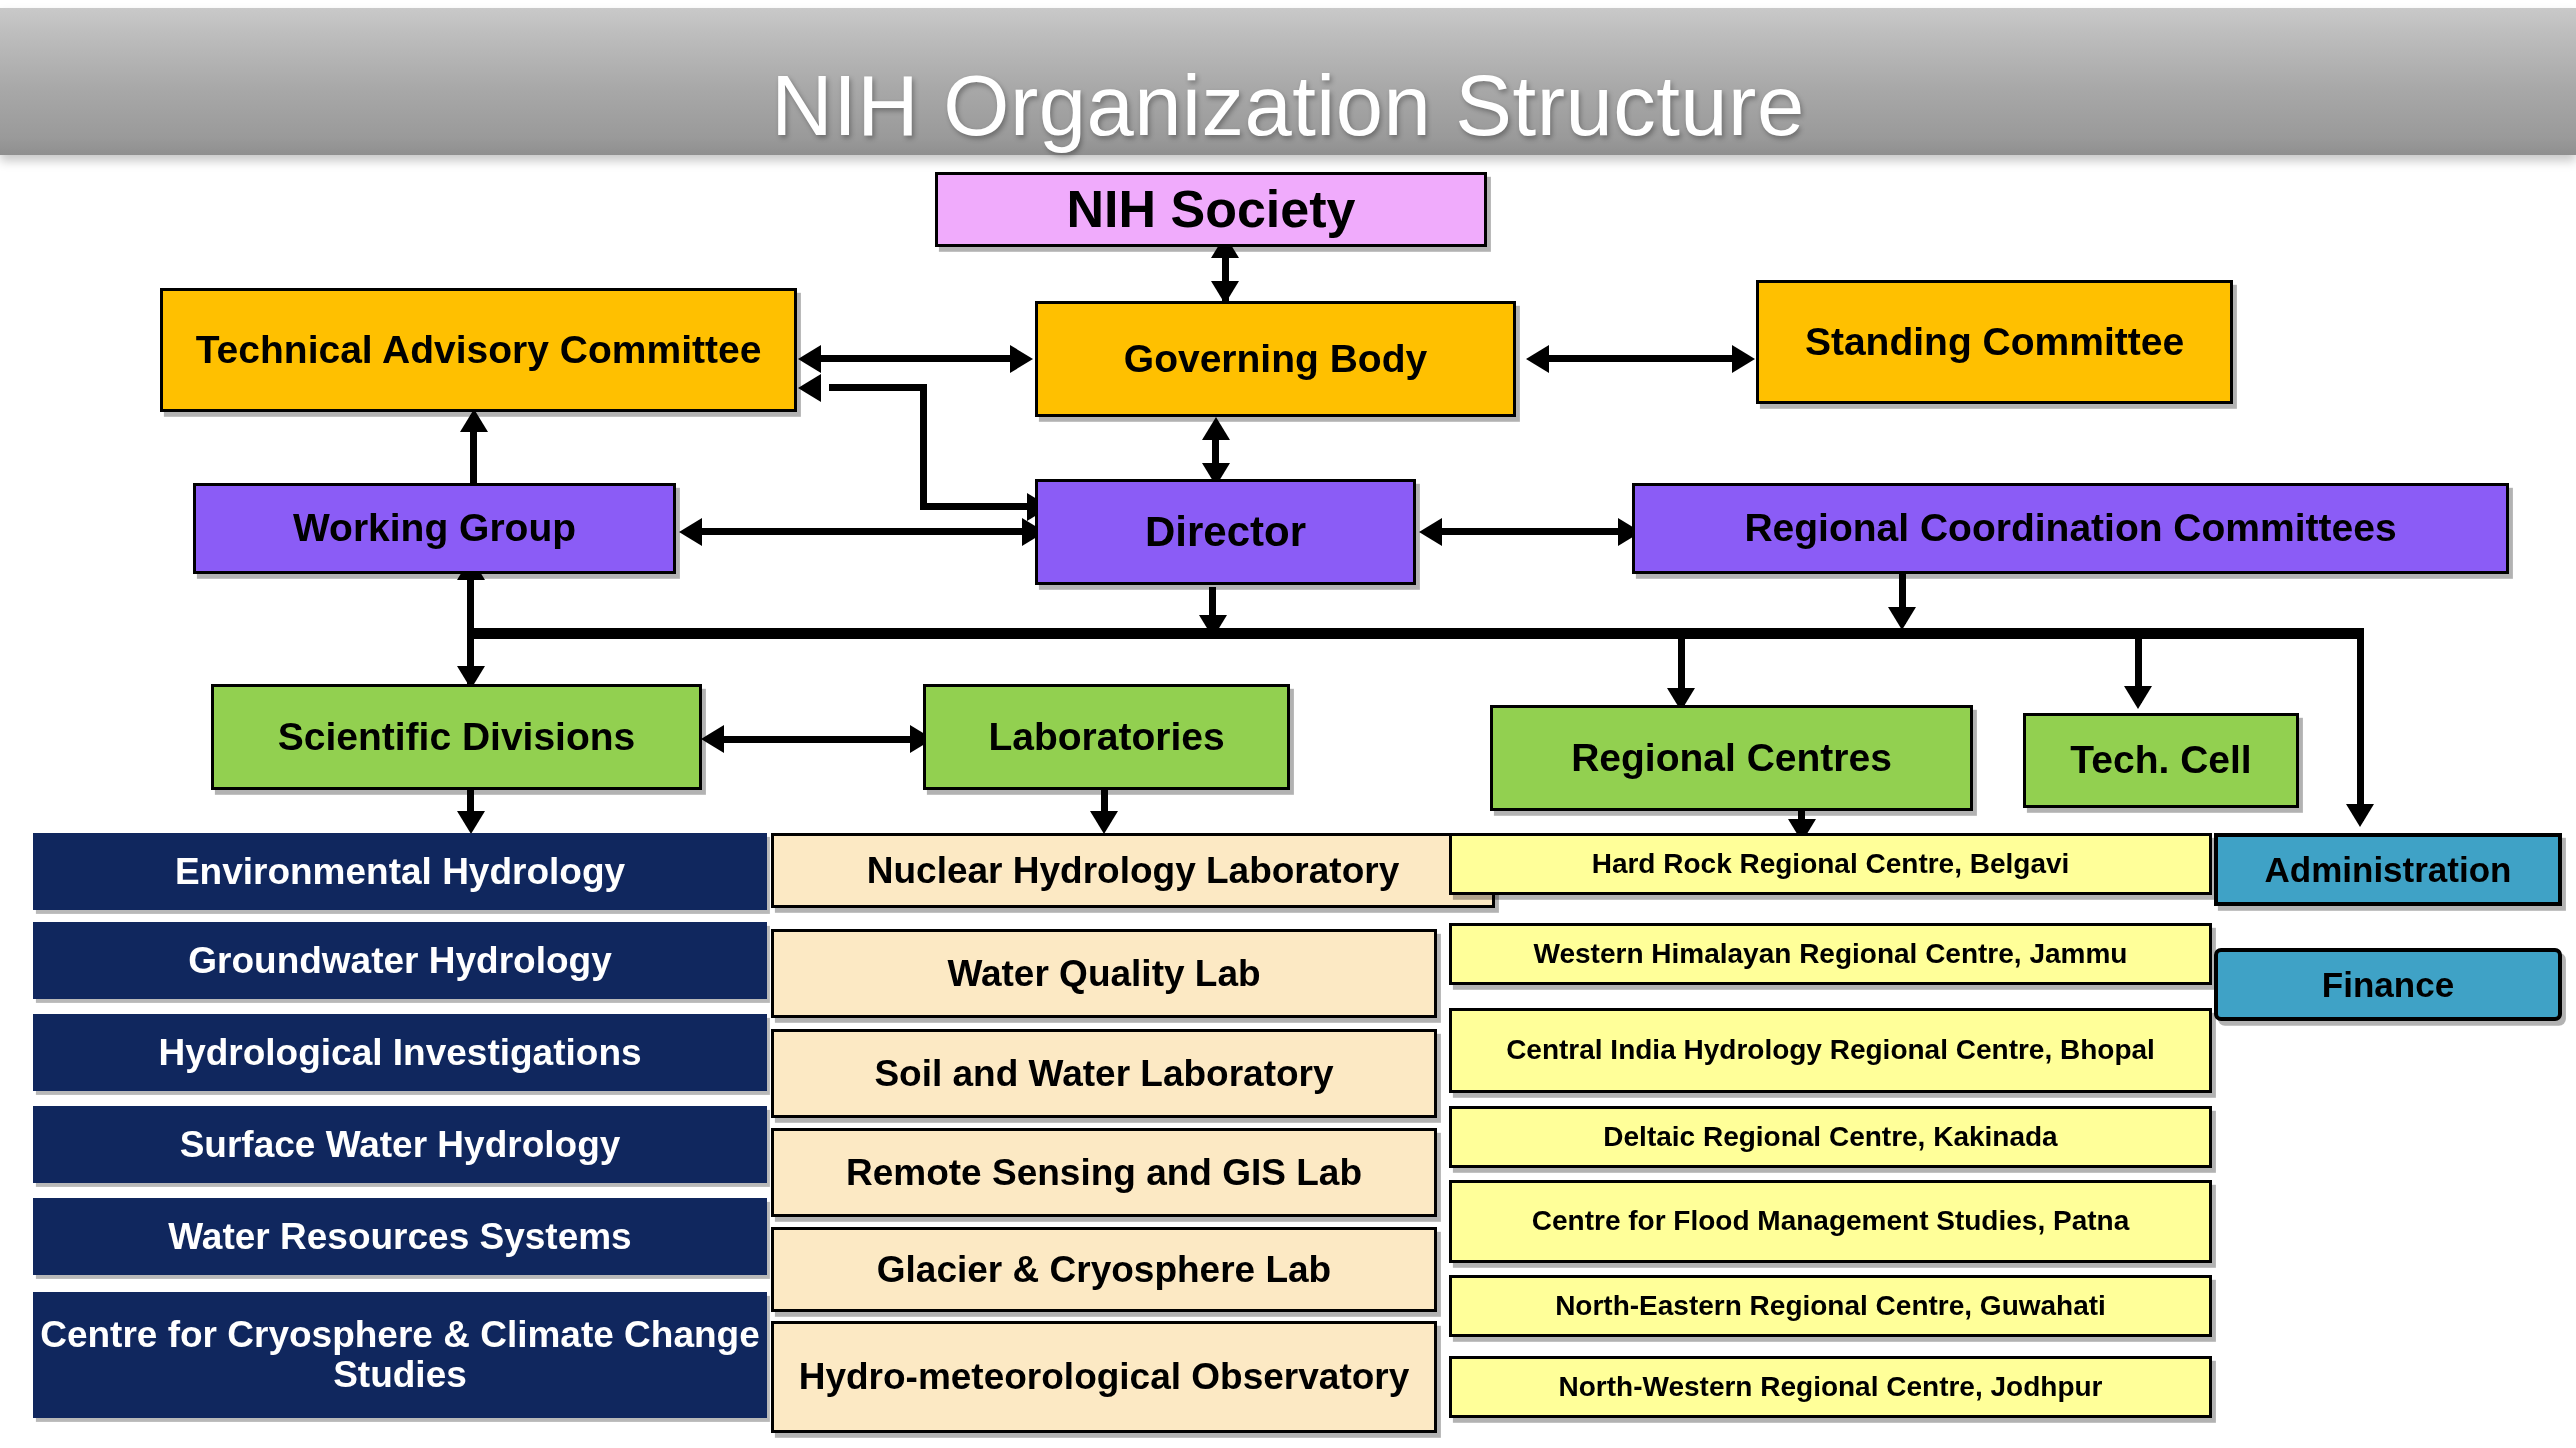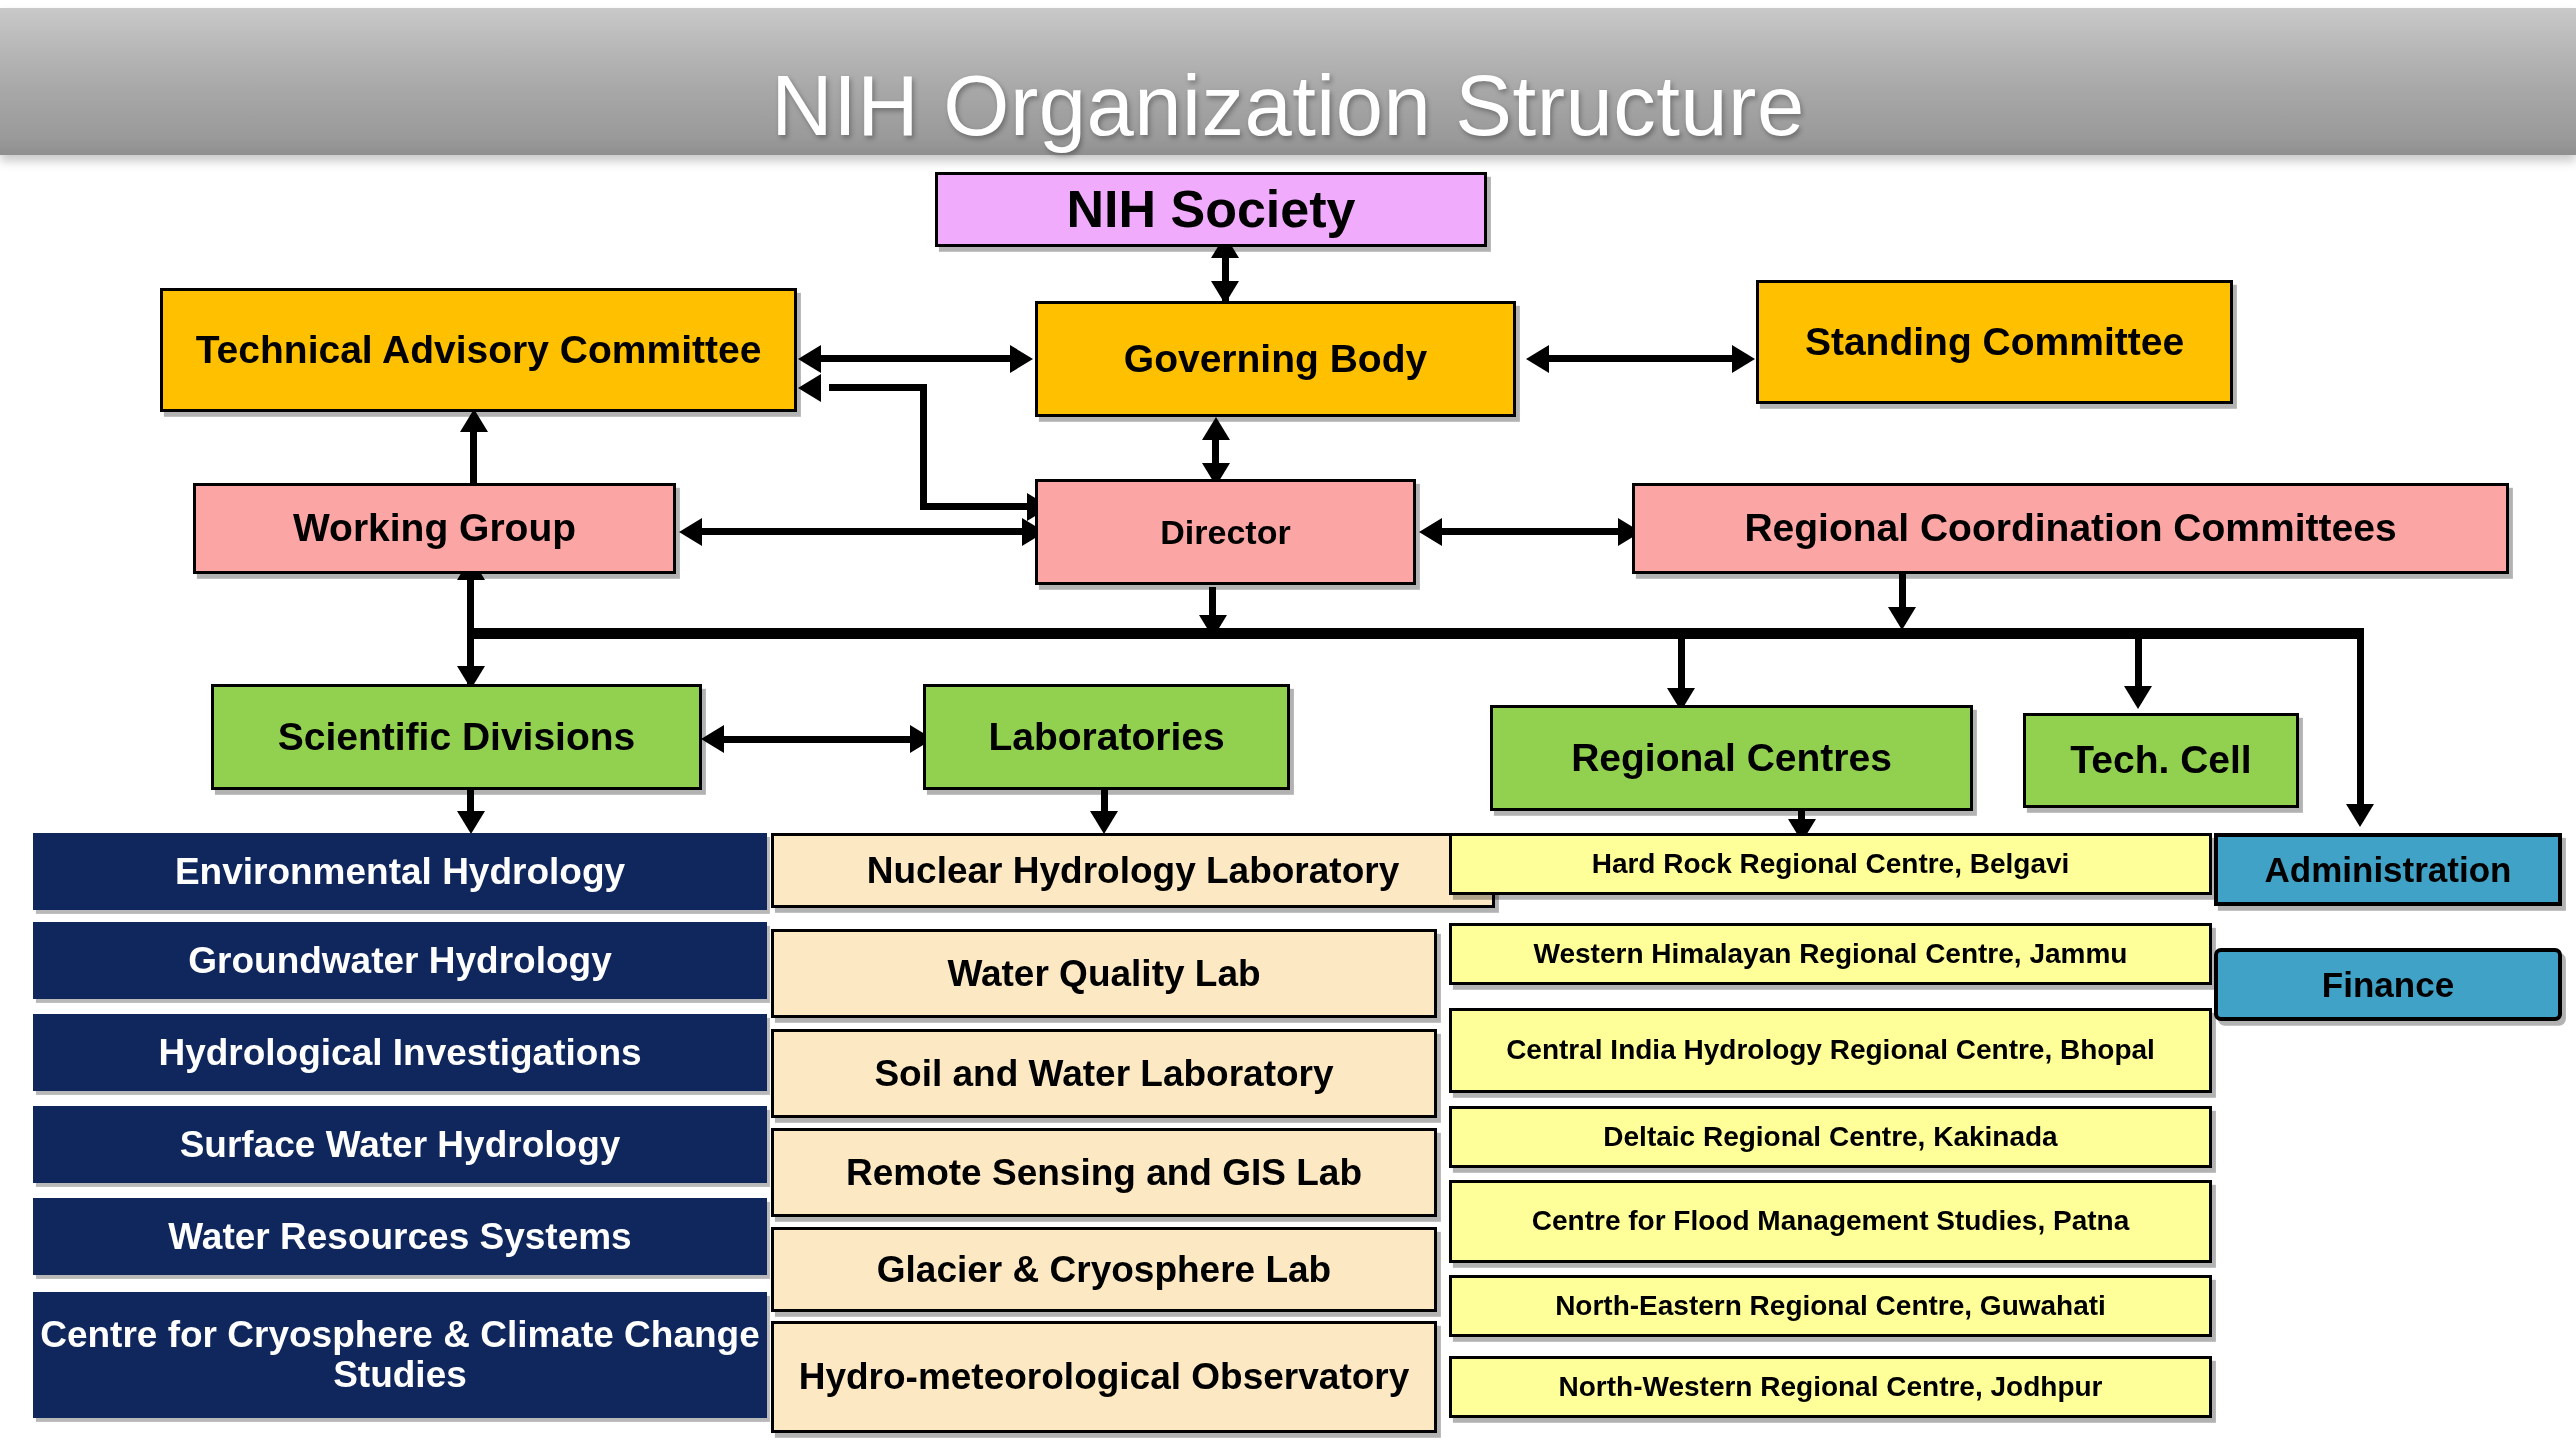--- a/index.html
+++ b/index.html
@@ -33,21 +33,21 @@
     font-weight: bold;
     color: #000;
     line-height: 1.08;
     padding: 1.9px 5.8px;
     box-shadow: 3.9px 4.8px 0 rgba(0,0,0,.30);
   }
   .node span { display:block; width:100%; }
 
   .n-yellowhl { background: #f0abfc; }
   .n-amber    { background: #ffc000; }
-  .n-orange   { background: #fca5a5; align-items: center; }
+  .n-orange   { background: #8b5cf6; align-items: center; }
   .n-green    { background: #92d050; }
   .n-navy     { background: #10275e; color:#ffffff; border-width:0; box-shadow:2.9px 3.9px 0 rgba(0,0,0,.28); }
   .n-cream    { background: #fce9c4; border-width:3.9px; }
   .n-lightyel { background: #ffff99; border-width:3.9px; }
   .n-teal     { background: #3fa2c6; border-width:4.8px; }
 
   
   .ln { position: absolute; background: #000; }
   .lnh { height: 6.8px; }
   .lnv { width: 6.8px; }
@@ -151,21 +151,21 @@
   </div>
 
   <div class="node n-amber" style="left:1756px; top:280px; width:477px; height:124px; font-size:39px;">
     <span>Standing Committee</span>
   </div>
 
   <div class="node n-orange" style="left:193px; top:483px; width:483px; height:91px; font-size:39px;">
     <span>Working Group</span>
   </div>
 
-  <div class="node n-orange" style="left:1035px; top:479px; width:381px; height:106px; font-size:34px;">
+  <div class="node n-orange" style="left:1035px; top:479px; width:381px; height:106px; font-size:42px;">
     <span>Director</span>
   </div>
 
   <div class="node n-orange" style="left:1632px; top:483px; width:877px; height:91px; font-size:39px;">
     <span>Regional Coordination Committees</span>
   </div>
 
   <div class="node n-green" style="left:211px; top:684px; width:491px; height:106px; font-size:39px;">
     <span>Scientific Divisions</span>
   </div>

